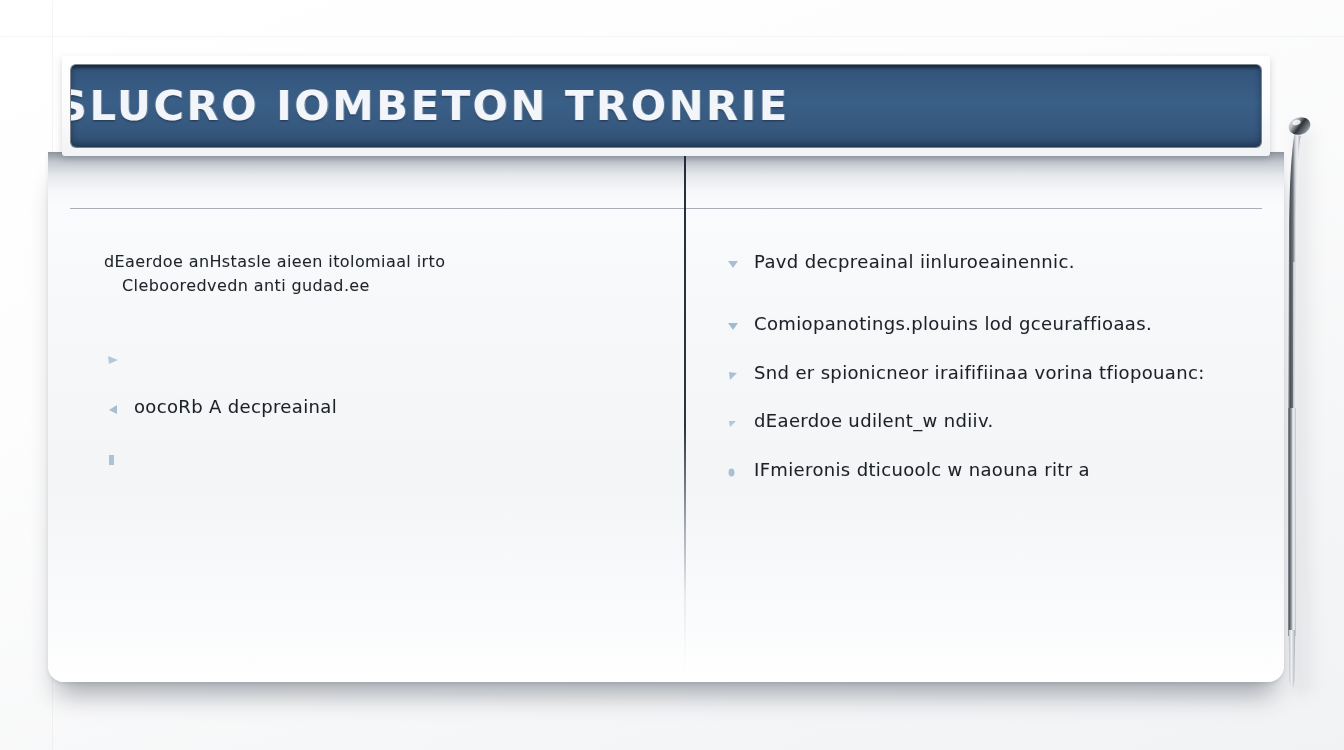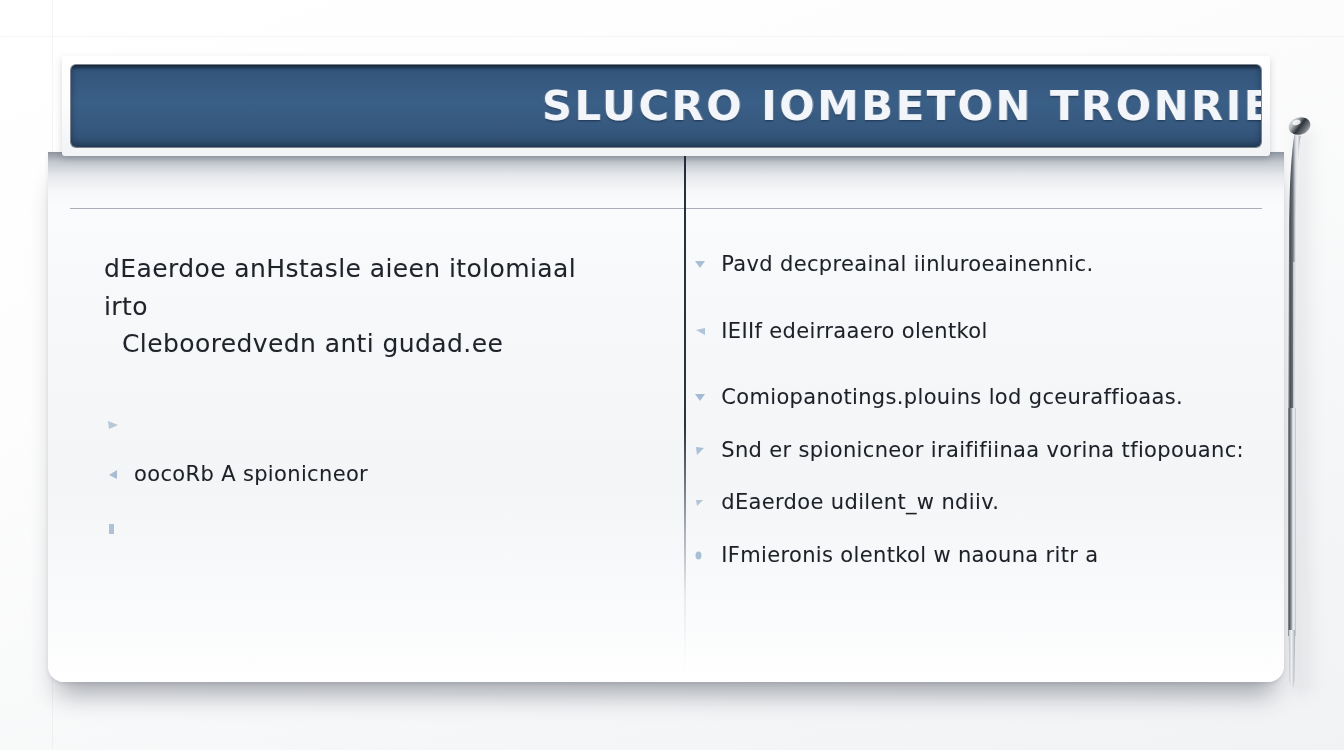--- a/index.html
+++ b/index.html
@@ -111,21 +111,21 @@
         #34567d 10%,
         #3a5f87 46%,
         #36587e 78%,
         #2e4b6d 100%);
     box-shadow:
       0 0 0 1px rgba(20,34,52,0.55),
       0 -2px 6px rgba(12,22,36,0.45) inset;
     overflow: hidden;
     display: flex;
     align-items: center;
-    justify-content: flex-end;
+    justify-content: flex-start;
   }
   #title-banner::before {
     content: "";
     position: absolute;
     left: 0; right: 0; top: 0;
     height: 5px;
     background: linear-gradient(180deg, rgba(16,28,44,0.75), rgba(16,28,44,0));
   }
   #title-text {
     position: relative;
@@ -177,21 +177,21 @@
       rgba(90,100,116,0.55) 70%,
       rgba(170,178,190,0.22) 84%,
       rgba(220,224,230,0.06) 96%,
       rgba(255,255,255,0) 100%);
     pointer-events: none;
   }
 
   
   .lead-para {
     color: #1f2329;
-    font-size: 25px;
+    font-size: 16px;
     line-height: 1.50;
     letter-spacing: 0.4px;
     font-family: "DejaVu Sans", sans-serif;
     margin: 0 0 48px 0;
     filter: blur(0.18px);
     text-shadow: 0 0 1px rgba(60,66,78,0.22);
   }
   .lead-para .line2 {
     display: block;
     padding-left: 18px;
@@ -215,21 +215,21 @@
   .bullet-marker {
     flex: 0 0 auto;
     width: 16px;
     margin-right: 12px;
     margin-top: 9px;
     line-height: 0;
     display: block;
   }
   .bullet-text {
     color: #1d2127;
-    font-size: 21px;
+    font-size: 18px;
     line-height: 1.36;
     letter-spacing: 0.35px;
     font-family: "DejaVu Sans", sans-serif;
     filter: blur(0.16px);
     text-shadow: 0 0 1px rgba(60,66,78,0.20);
     white-space: nowrap;
   }
 
   
   #pointer {
@@ -286,21 +286,21 @@
             </span>
           </li>
 
 
           <li class="bullet-item">
             <span class="bullet-marker">
               <svg width="14" height="14" viewBox="0 0 14 14">
                   <path d="M11 1 L11 10 L3 6 Z" fill="#a9bdd2"></path>
                 </svg>
             </span>
-            <span class="bullet-text">oocoRb A spionicneor</span>
+            <span class="bullet-text">oocoRb A decpreainal</span>
           </li>
 
           <li class="bullet-item">
             <span class="bullet-marker">
               <svg width="14" height="14" viewBox="0 0 14 14">
                   <rect x="3" y="1" width="5" height="10" fill="#aec2d6"></rect>
                 </svg>
             </span>
           </li>
 
@@ -312,28 +312,20 @@
 
           <li class="bullet-item gap-big">
             <span class="bullet-marker">
               <svg width="14" height="14" viewBox="0 0 14 14">
                   <path d="M2 2 L12 2 L7 9 Z" fill="#a7bed4"></path>
                 </svg>
             </span>
             <span class="bullet-text">Pavd decpreainal iinluroeainennic.</span>
           </li>
 
-          <li class="bullet-item gap-big">
-            <span class="bullet-marker">
-              <svg width="14" height="14" viewBox="0 0 14 14">
-                  <path d="M12 2 L12 9 L3 4 Z" fill="#aec4d8"></path>
-                </svg>
-            </span>
-            <span class="bullet-text">IEIIf  edeirraaero olentkol</span>
-          </li>
 
           <li class="bullet-item">
             <span class="bullet-marker">
               <svg width="14" height="14" viewBox="0 0 14 14">
                   <path d="M2 2 L12 2 L7 9 Z" fill="#a3bbd2"></path>
                 </svg>
             </span>
             <span class="bullet-text">Comiopanotings.plouins lod gceuraffioaas.</span>
           </li>
 
@@ -354,21 +346,21 @@
             </span>
             <span class="bullet-text">dEaerdoe udilent_w ndiiv.</span>
           </li>
 
           <li class="bullet-item">
             <span class="bullet-marker">
               <svg width="14" height="14" viewBox="0 0 14 14">
                   <ellipse cx="5.5" cy="5.5" rx="3" ry="4" fill="#a8c0d6"></ellipse>
                 </svg>
             </span>
-            <span class="bullet-text">IFmieronis olentkol w naouna ritr a</span>
+            <span class="bullet-text">IFmieronis dticuoolc w naouna ritr a</span>
           </li>
 
         </ul>
       </div>
 
     </div>
   </div>
 
   <div id="column-divider"></div>
 

